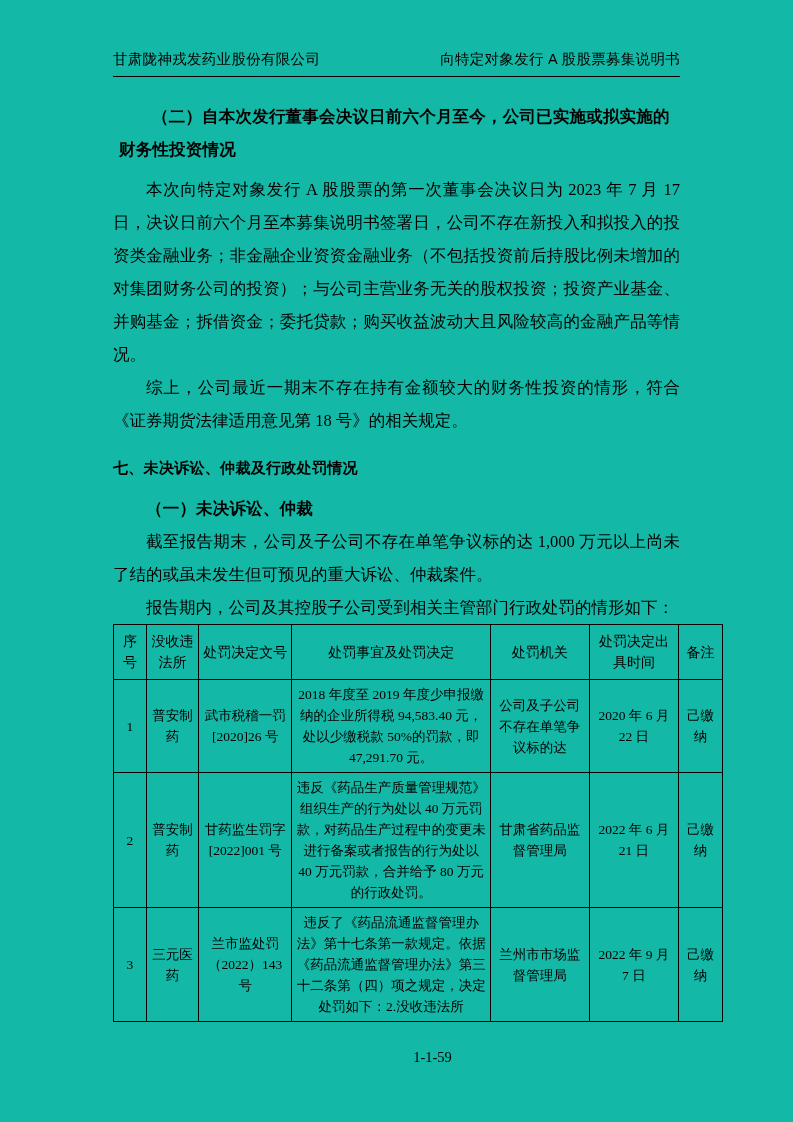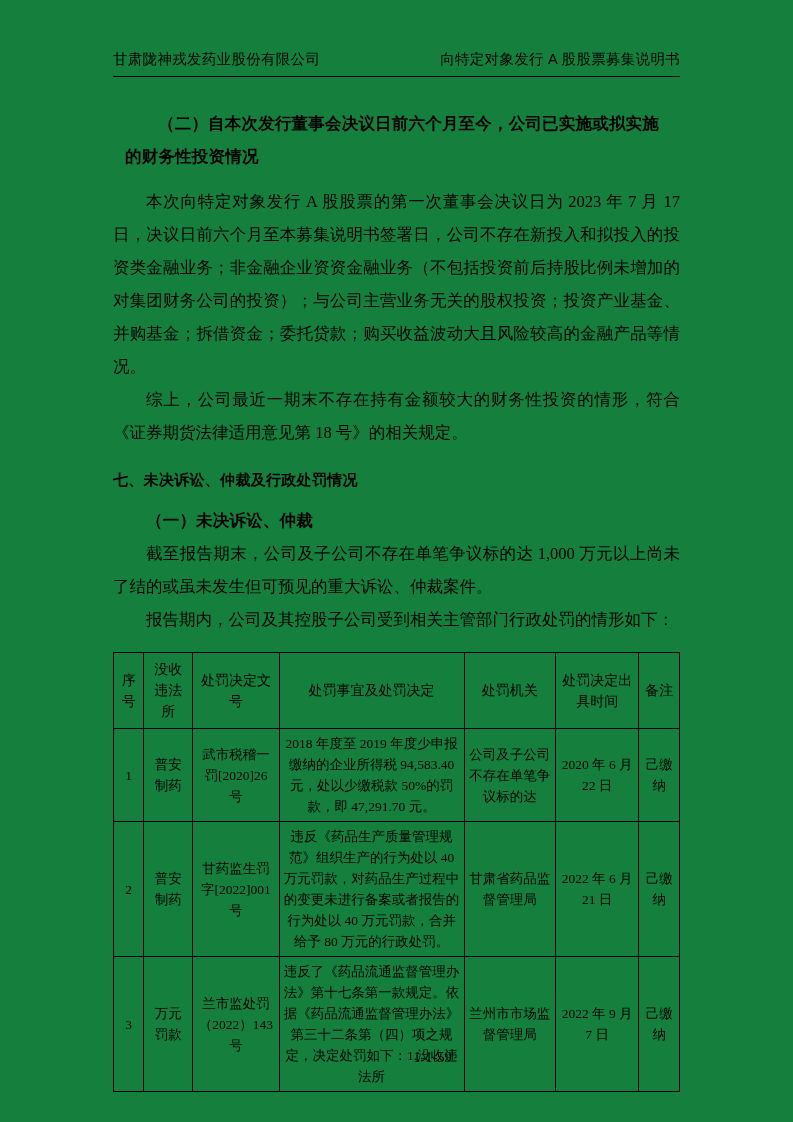--- a/index.html
+++ b/index.html
@@ -3,21 +3,21 @@
 <meta charset="utf-8">
 <style>
   html, body {
     margin: 0;
     padding: 0;
     background: #b8b8b8;
   }
   .page {
     width: 793px;
     height: 1122px;
-    background: #15803d;
+    background: #14b8a6;
     position: relative;
     box-sizing: border-box;
     font-family: "Liberation Serif", "DejaVu Serif", serif;
     color: #000000;
     overflow: hidden;
   }
   .header {
     position: absolute;
     top: 50px;
     left: 113px;
@@ -44,25 +44,25 @@
   .p {
     font-size: 16.5px;
     line-height: 33px;
     text-align: justify;
     text-justify: inter-ideograph;
     margin: 0;
   }
   .indent2 { text-indent: 33px; }
   .h-bold {
     font-weight: bold;
-    font-family: Liberation Serif, serif;
+    font-family: Liberation Mono, monospace;
     font-size: 16.5px;
     line-height: 33px;
     text-indent: 33px;
-    margin: 12px;
+    margin: 6px;
     letter-spacing: 0.2px;
   }
   .h-sec {
     font-weight: bold;
     font-family: "Liberation Sans", sans-serif;
     font-size: 15px;
     line-height: 33px;
     margin: 14px 0 6px 0;
     letter-spacing: 0.3px;
   }
@@ -70,22 +70,21 @@
     font-weight: bold;
     font-family: "Liberation Sans", sans-serif;
     font-size: 16.5px;
     line-height: 33px;
     margin: 8px 0 0 0;
     text-indent: 33px;
     letter-spacing: 0.2px;
   }
   table.pen {
     border-collapse: collapse;
-    width: 567px;
-    margin-top: 16px;
+    width: 610px;
     table-layout: fixed;
   }
   table.pen td, table.pen th {
     border: 1px solid #000;
     font-size: 13.5px;
     line-height: 21px;
     padding: 4px 4px;
     vertical-align: middle;
     text-align: center;
     font-weight: normal;
@@ -181,23 +180,23 @@
           <td>2</td>
           <td>普安制药</td>
           <td>甘药监生罚字[2022]001 号</td>
           <td class="just">违反《药品生产质量管理规范》组织生产的行为处以 40 万元罚款，对药品生产过程中的变更未进行备案或者报告的行为处以 40 万元罚款，合并给予 80 万元的行政处罚。</td>
           <td>甘肃省药品监督管理局</td>
           <td>2022 年 6 月 21 日</td>
           <td>己缴纳</td>
         </tr>
         <tr>
           <td>3</td>
-          <td>万元罚款</td>
+          <td>三元医药</td>
           <td>兰市监处罚（2022）143 号</td>
-          <td class="just">违反了《药品流通监督管理办法》第十七条第一款规定。依据《药品流通监督管理办法》第三十二条第（四）项之规定，决定处罚如下：1.没收违法所</td>
+          <td class="just">违反了《药品流通监督管理办法》第十七条第一款规定。依据《药品流通监督管理办法》第三十二条第（四）项之规定，决定处罚如下：2.没收违法所</td>
           <td>兰州市市场监督管理局</td>
           <td>2022 年 9 月 7 日</td>
           <td>己缴纳</td>
         </tr>
       </tbody>
     </table>
 
   </div>
 
   <div class="footer">

